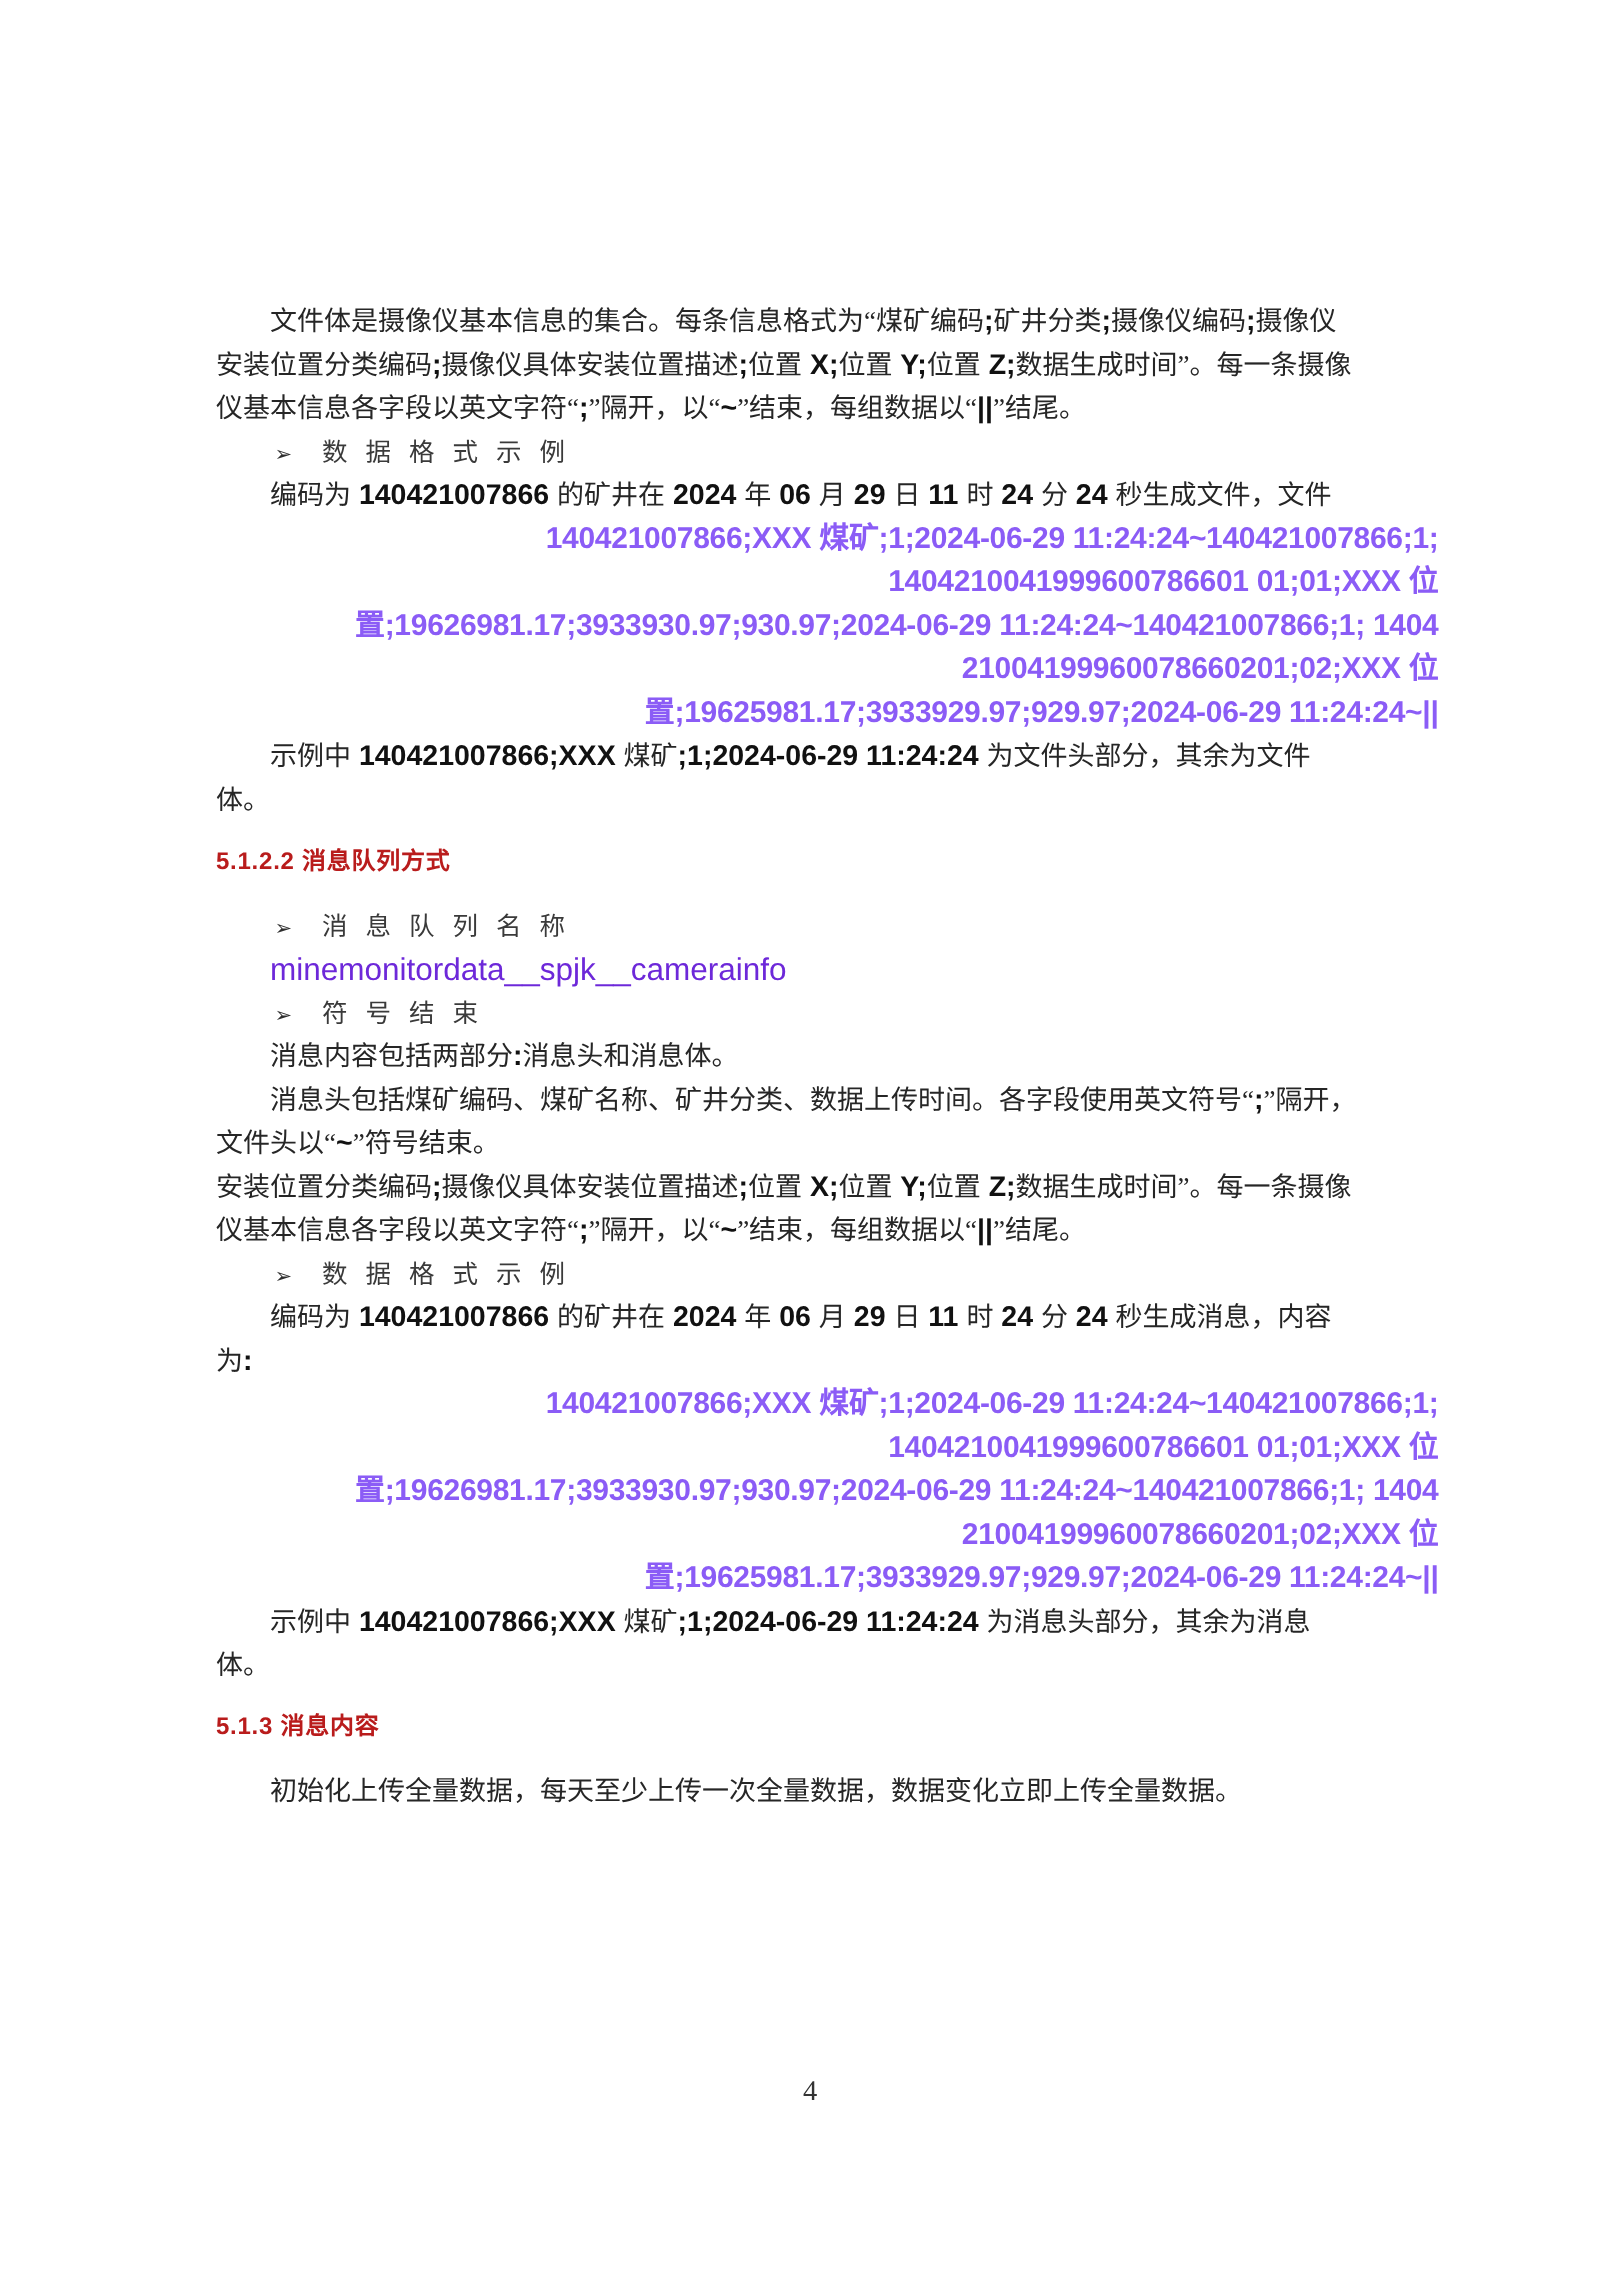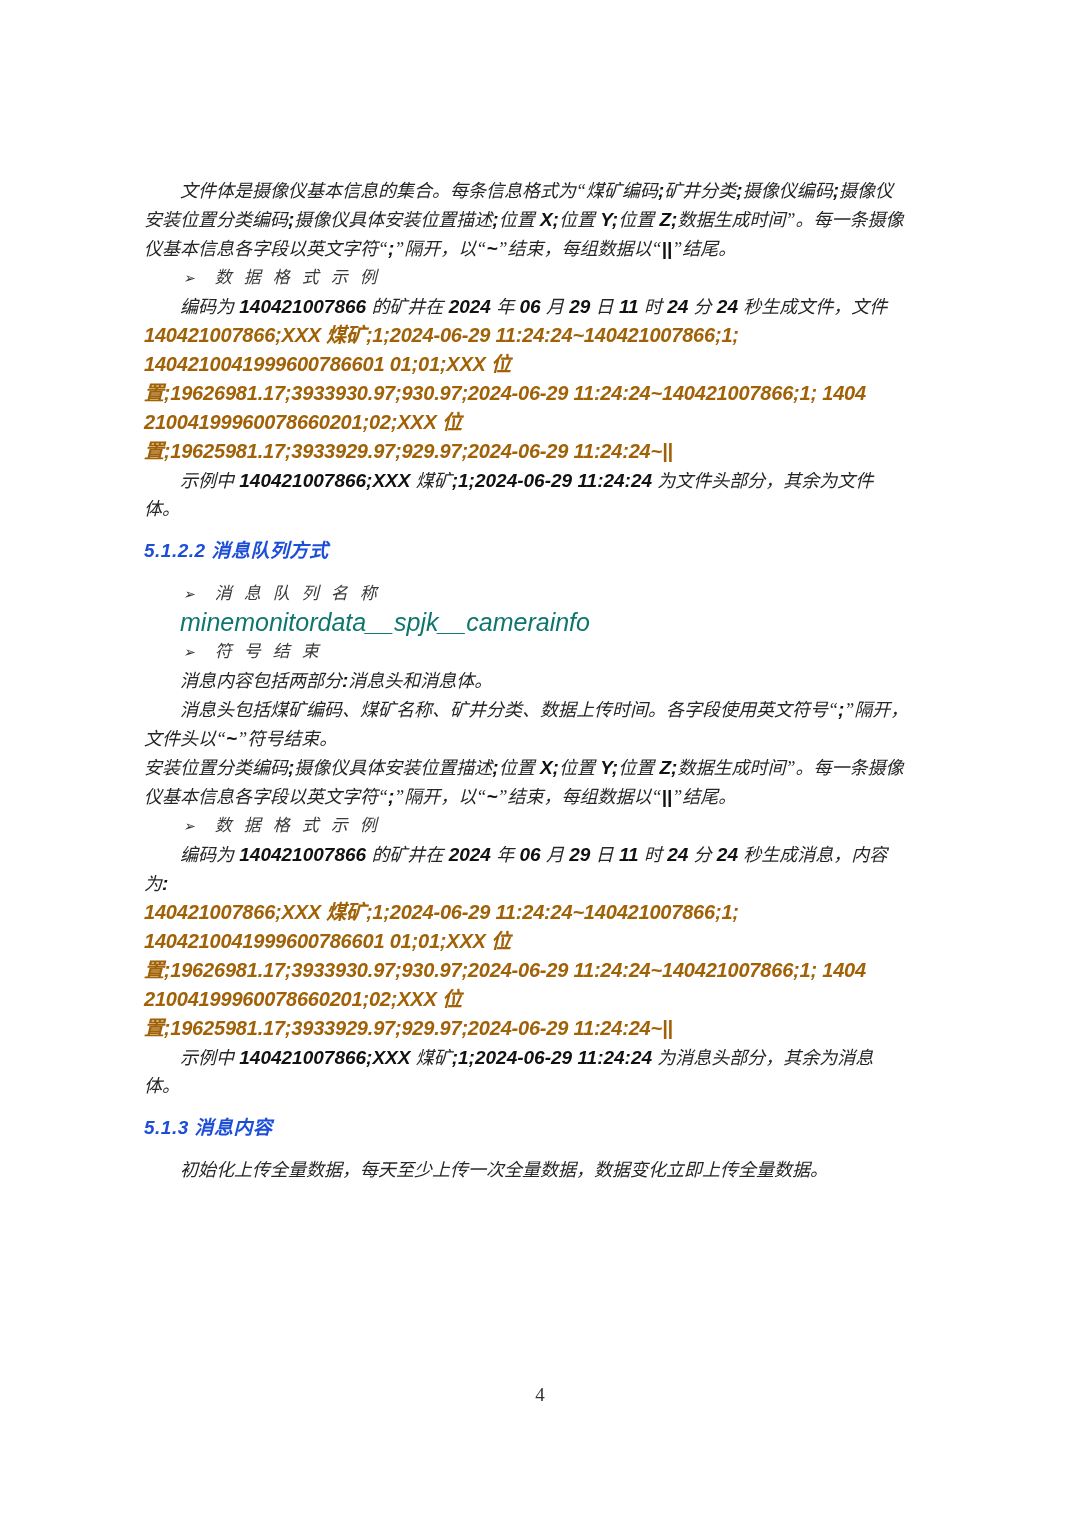--- a/index.html
+++ b/index.html
@@ -7,23 +7,22 @@
     position:relative;
     width:1080px;height:1527px;
     margin:0 auto;
     background:#ffffff;
     overflow:hidden;
     font-family:"Liberation Serif","DejaVu Serif",serif;
     color:#262626;
   }
   .content{
     position:absolute;
-    left:144px;top:176px;
+    left:144px;top:200px;
     width:815px;
-    font-style:italic;
   }
   .line{
     height:29px;
     line-height:29px;
     font-size:18px;
     white-space:nowrap;
   }
   .indent{padding-left:36px;}
   .bullet{padding-left:39px;color:#3a3a3a;}
   .arrow{
@@ -34,38 +33,39 @@
     color:#2e2e2e;
   }
   .btext{
     font-size:17px;
     letter-spacing:12px;
     line-height:29px;
   }
   .heading{
     font-family:"Liberation Sans","DejaVu Sans",sans-serif;
     font-weight:700;
-    font-size:19px;
-    color:#1d4ed8;
+    font-size:16px;
+    color:#b91c1c;
     margin-top:12px;
     margin-bottom:14px;
     letter-spacing:0.5px;
   }
   .code{
     font-family:"Liberation Sans","DejaVu Sans",sans-serif;
-    font-size:25px;
-    color:#0f766e;
+    font-size:21px;
+    color:#6d28d9;
     padding-left:36px;
   }
   .data{
     font-family:"Liberation Sans","DejaVu Sans",sans-serif;
     font-weight:700;
     font-size:20px;
-    color:#a16207;
+    color:#8b5cf6;
     letter-spacing:-0.2px;
+    text-align:right;
   }
   .lat{
     font-family:"Liberation Sans","DejaVu Sans",sans-serif;
     font-weight:700;
     font-size:19px;
     line-height:29px;
     color:#111111;
   }
   .page-number{
     position:absolute;

